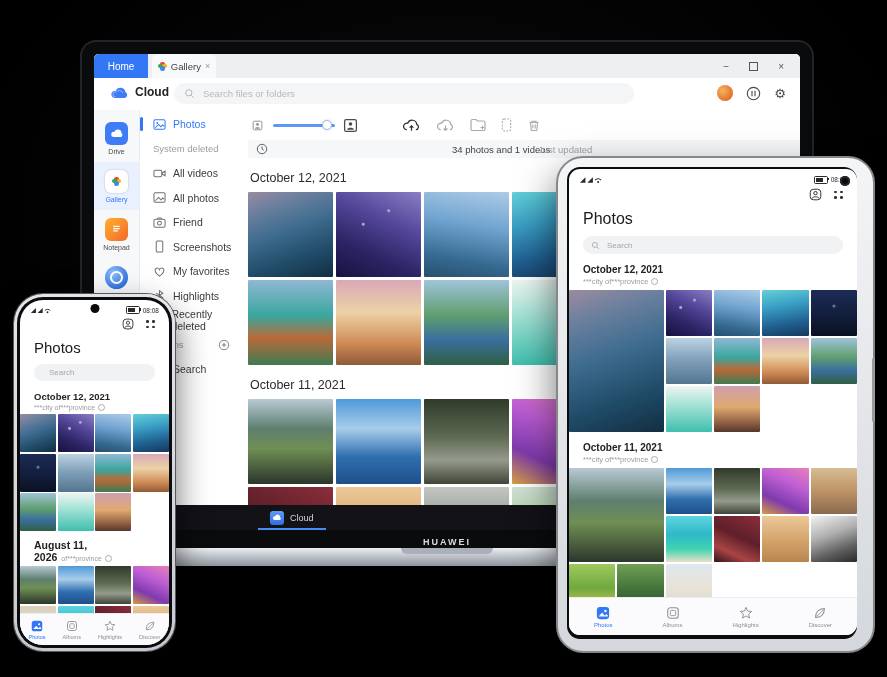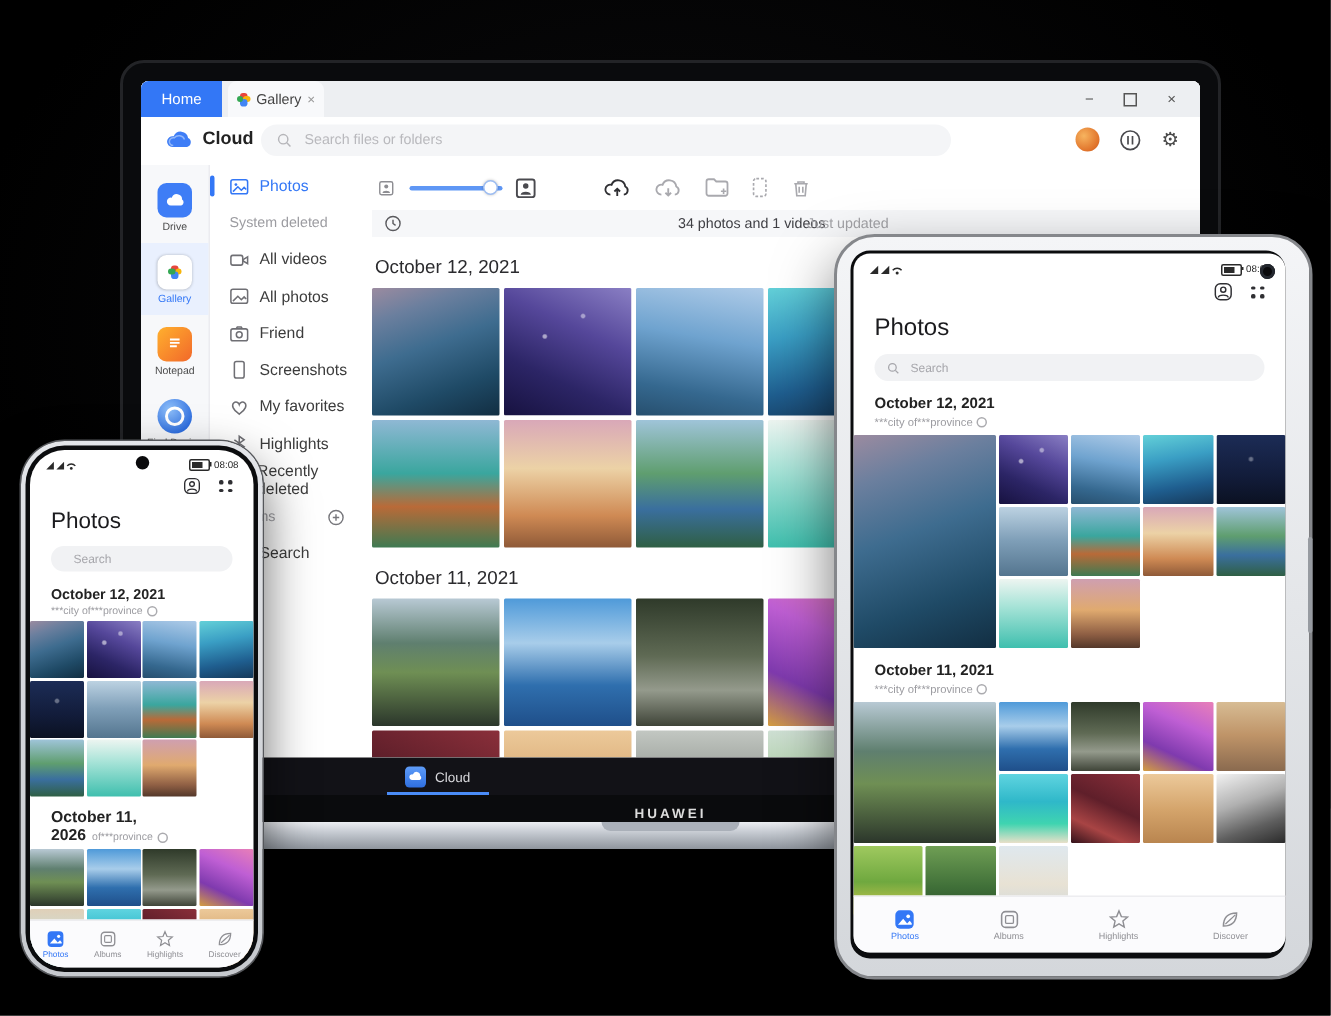--- a/index.html
+++ b/index.html
@@ -599,21 +599,21 @@
             <div class="ph p-aurora"></div>
             <div class="ph p-stars"></div>
             <div class="ph p-mountain"></div>
             <div class="ph p-autumnlake"></div>
             <div class="ph p-taj"></div>
             <div class="ph p-rivervalley"></div>
             <div class="ph p-tealice"></div>
             <div class="ph p-bridge"></div>
           </div>
         <div class="p-sec2h">
-          <div class="d1">October 11,</div>
+          <div class="d1">August 11,</div>
           <div class="row2">
             <span class="d2">2026</span>
             <span class="loc">
                 <span>of***province</span>
                 <i class="pin"></i>
               </span>
           </div>
         </div>
         <div class="pgrid">
             <div class="ph p-mountaindunes"></div>

